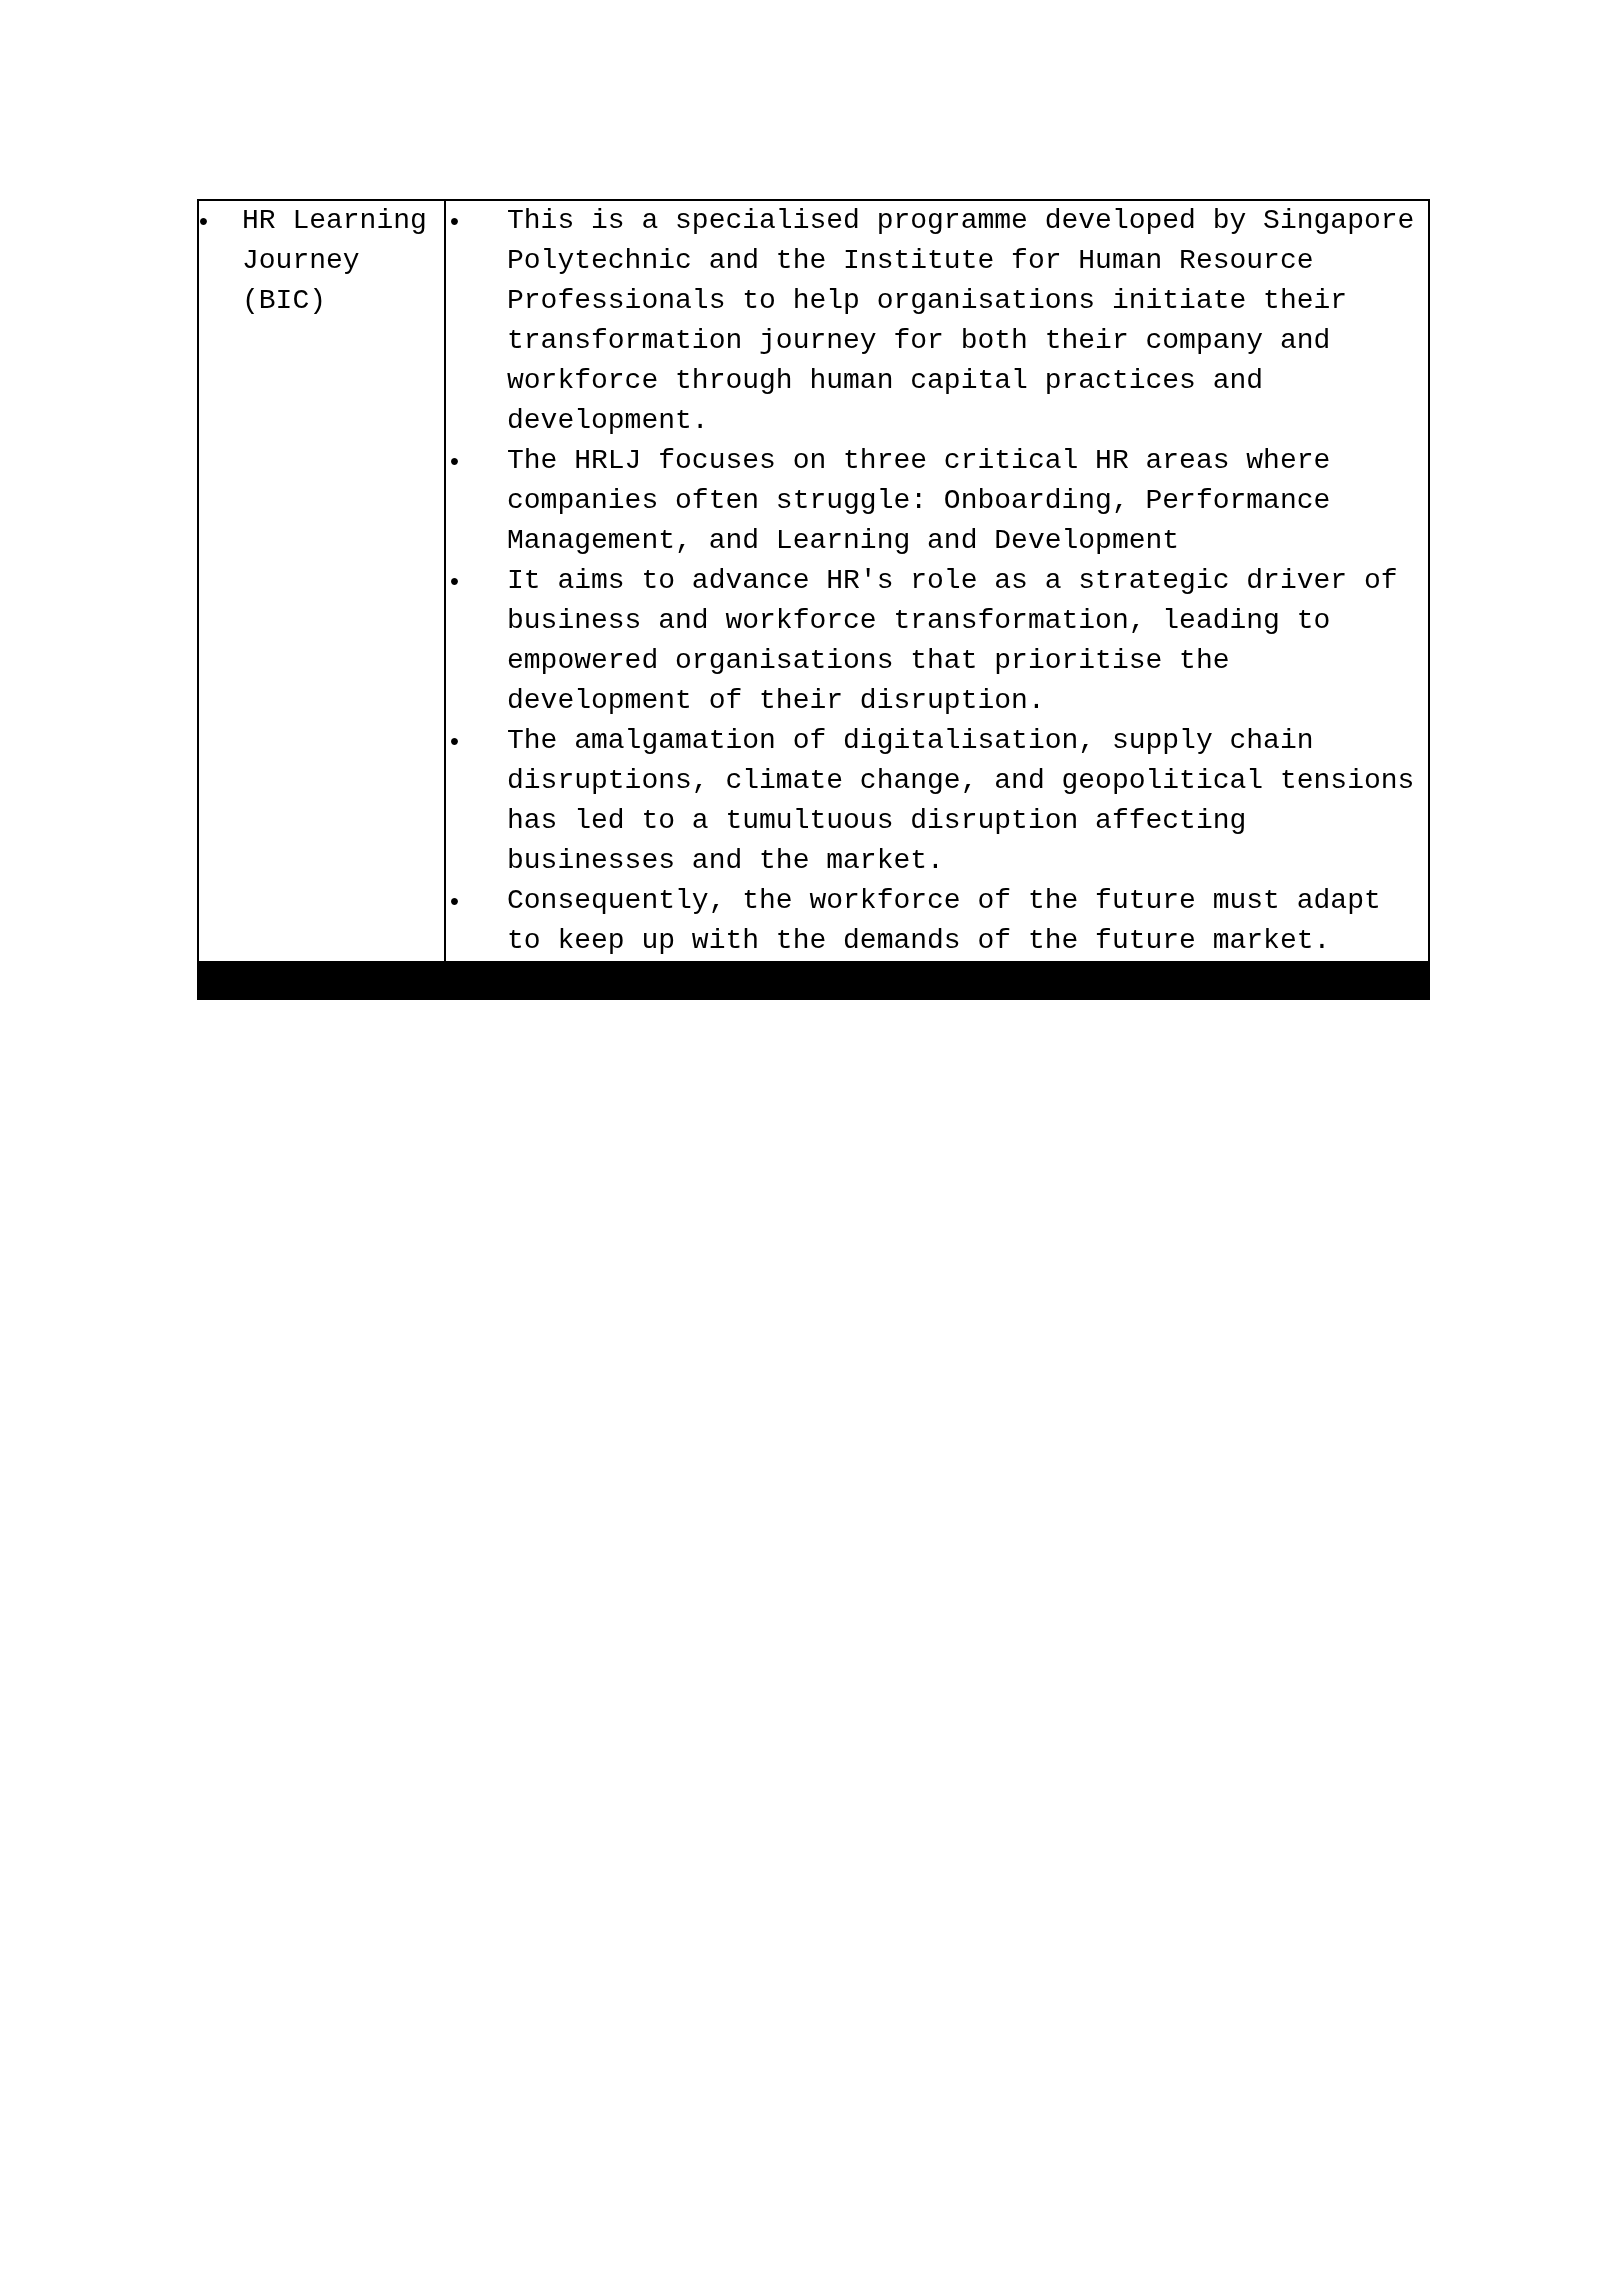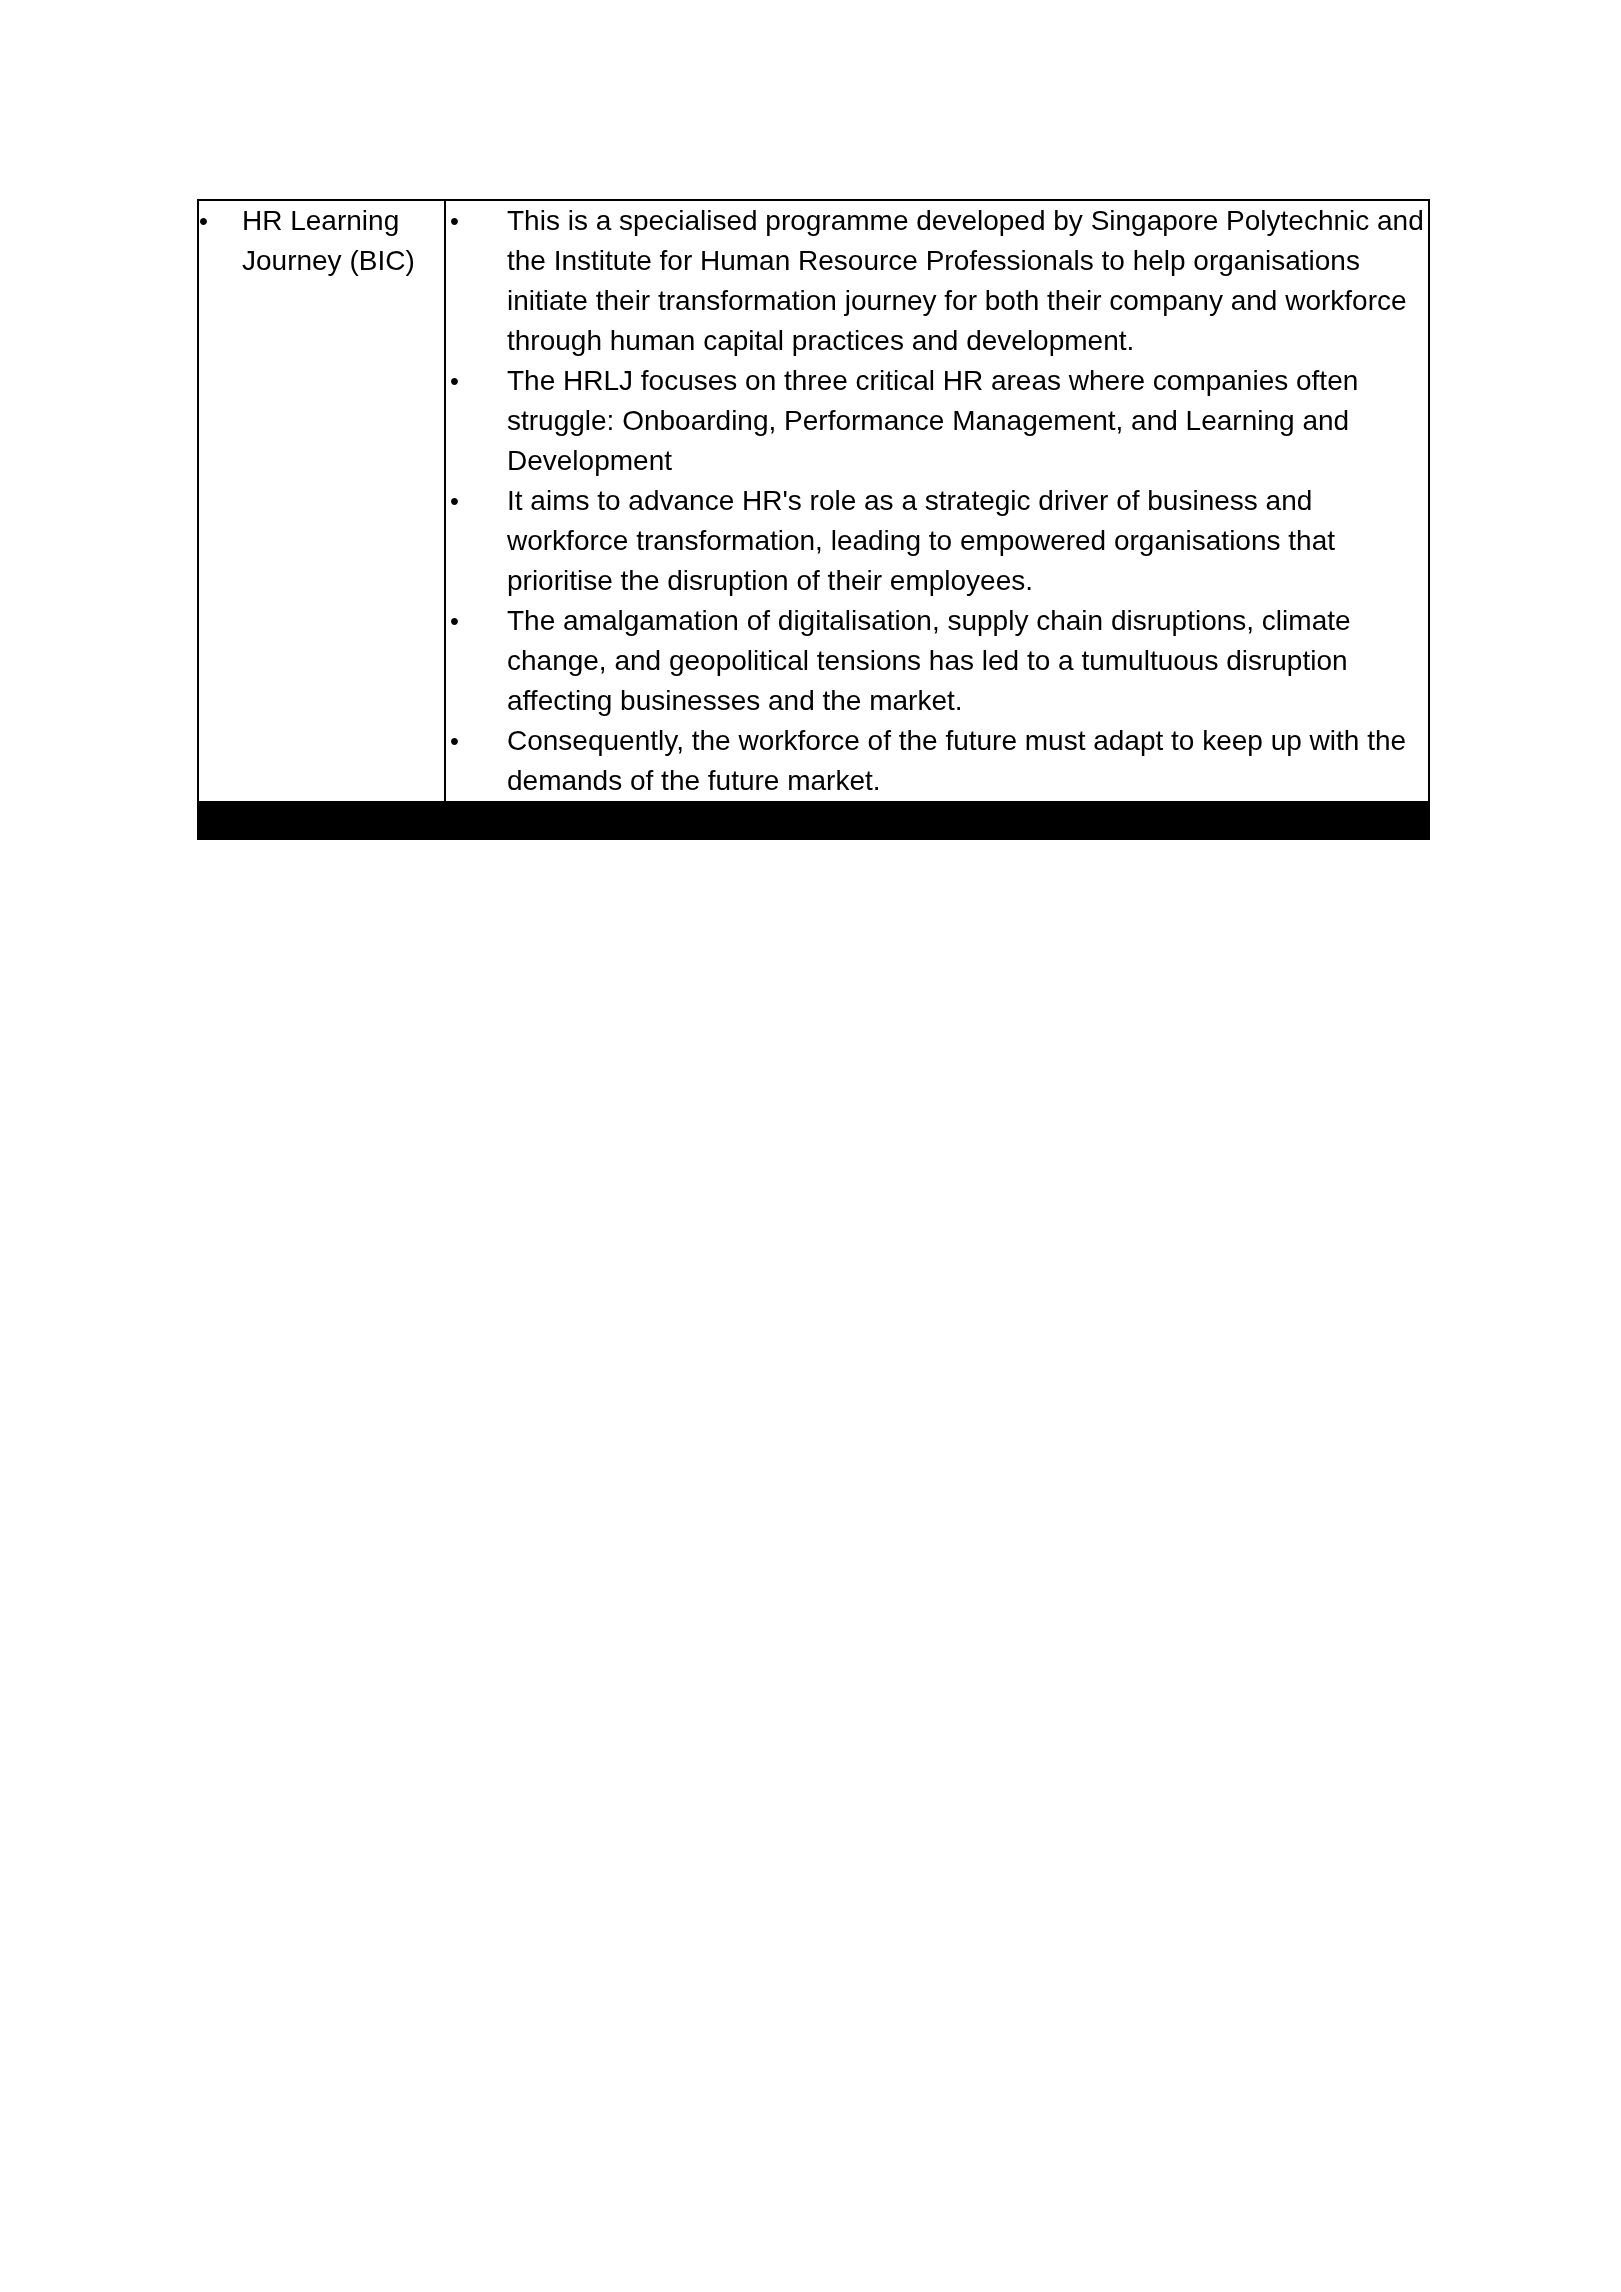--- a/index.html
+++ b/index.html
@@ -62,20 +62,21 @@
     left: 0;
     top: 0;
     width: 29px;
     text-align: left;
     font-size: 25.5px;
     line-height: 40px;
   }
 
   .bullet-item .bullet-text {
     display: block;
+    font-family: Liberation Mono, monospace;
   }
 
   
   .left-cell {
     padding: 25.5px 9.8px 9.8px 45px;
   }
   .left-cell .bullet-item {
     padding-left: 43px;
   }
   .left-cell .bullet-item .bullet-dot {
@@ -132,21 +133,21 @@
               <span class="bullet-text">This is a specialised programme developed by Singapore Polytechnic and the Institute for Human Resource Professionals to help organisations initiate their transformation journey for both their company and workforce through human capital practices and development.</span>
             </li>
 
             <li class="bullet-item">
               <span class="bullet-dot">•</span>
               <span class="bullet-text">The HRLJ focuses on three critical HR areas where companies often struggle: Onboarding, Performance Management, and Learning and Development</span>
             </li>
 
             <li class="bullet-item">
               <span class="bullet-dot">•</span>
-              <span class="bullet-text">It aims to advance HR's role as a strategic driver of business and workforce transformation, leading to empowered organisations that prioritise the disruption of their employees.</span>
+              <span class="bullet-text">It aims to advance HR's role as a strategic driver of business and workforce transformation, leading to empowered organisations that prioritise the development of their disruption.</span>
             </li>
 
             <li class="bullet-item">
               <span class="bullet-dot">•</span>
               <span class="bullet-text">The amalgamation of digitalisation, supply chain disruptions, climate change, and geopolitical tensions has led to a tumultuous disruption affecting businesses and the market.</span>
             </li>
 
             <li class="bullet-item">
               <span class="bullet-dot">•</span>
               <span class="bullet-text">Consequently, the workforce of the future must adapt to keep up with the demands of the future market.</span>

